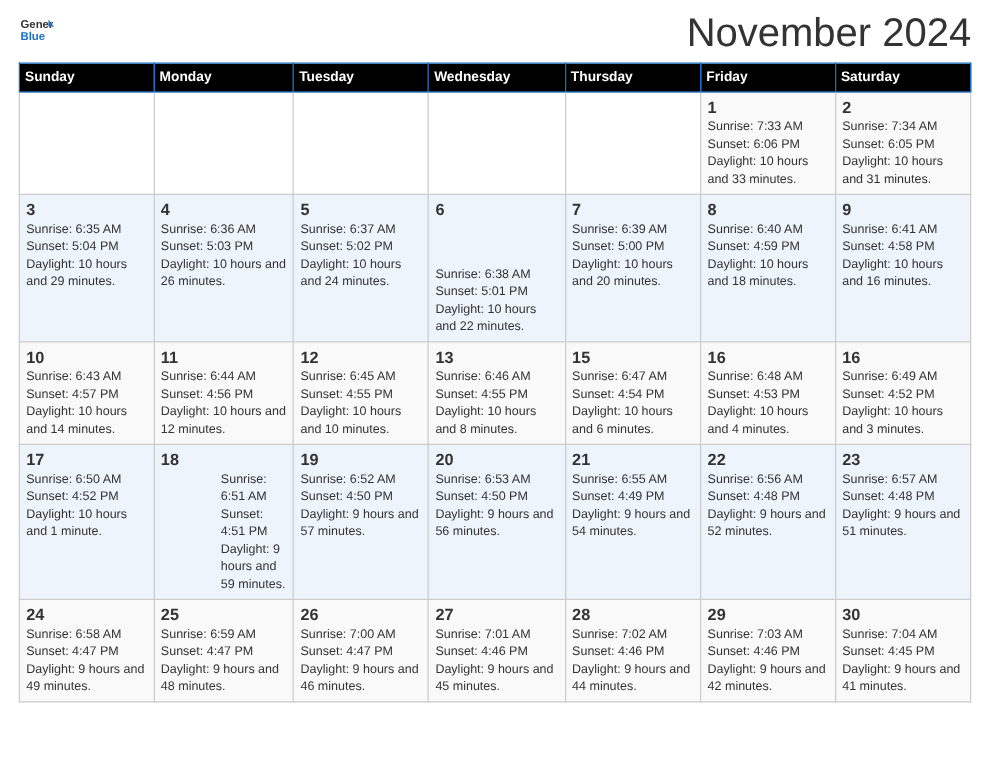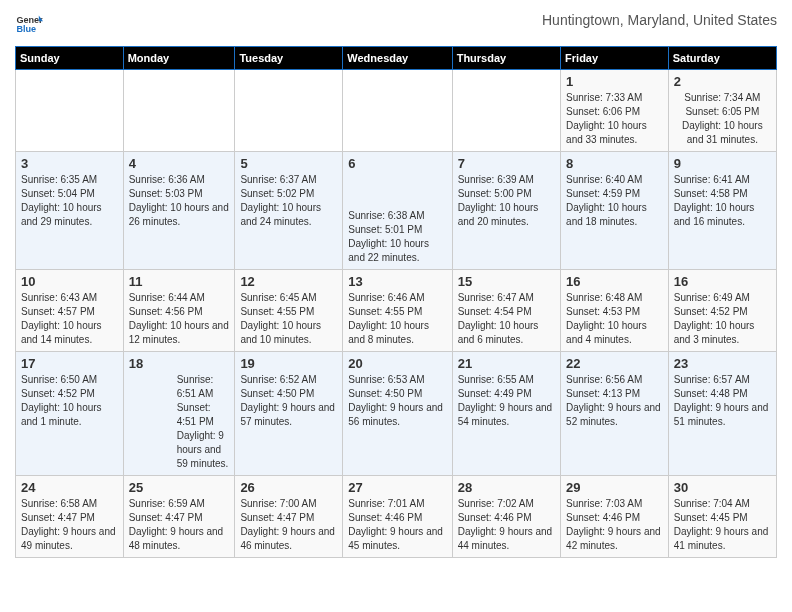--- a/index.html
+++ b/index.html
@@ -89,21 +89,21 @@
 
 <div class="header">
   <div class="logo">
     <svg class="logo-icon" viewBox="0 0 40 40">
       <text x="2" y="18" font-size="13" font-weight="bold" fill="#333">General</text>
       <text x="2" y="32" font-size="13" font-weight="bold" fill="#1a6fc4">Blue</text>
       <polygon points="34,8 40,16 34,16" fill="#1a6fc4"></polygon>
     </svg>
   </div>
   <div class="title-block">
-    <div class="location">Huntingtown, Maryland, United States</div>
+    <div class="month-title">November 2024</div>
   </div>
 </div>
 
 <table>
   <thead>
     <tr>
     <th>Sunday</th>
         <th>Monday</th>
         <th>Tuesday</th>
         <th>Wednesday</th>
@@ -120,21 +120,21 @@
         <td class="empty"></td>
         <td class="empty"></td>
         <td>
           <span class="day-num">1</span>
           <div class="day-info" style="white-space: pre-line;">Sunrise: 7:33 AM
 Sunset: 6:06 PM
 Daylight: 10 hours and 33 minutes.</div>
         </td>
         <td>
           <span class="day-num">2</span>
-          <div class="day-info" style="white-space: pre-line; text-align: center;">Sunrise: 7:34 AM
+          <div class="day-info" style="white-space: pre-line;">Sunrise: 7:34 AM
 Sunset: 6:05 PM
 Daylight: 10 hours and 31 minutes.</div>
         </td>
       </tr>
       <tr>
         <td>
           <span class="day-num">3</span>
           <div class="day-info" style="white-space: pre-line;">Sunrise: 6:35 AM
 Sunset: 5:04 PM
 Daylight: 10 hours and 29 minutes.</div>
@@ -247,21 +247,21 @@
         </td>
         <td>
           <span class="day-num">21</span>
           <div class="day-info" style="white-space: pre-line;">Sunrise: 6:55 AM
 Sunset: 4:49 PM
 Daylight: 9 hours and 54 minutes.</div>
         </td>
         <td>
           <span class="day-num">22</span>
           <div class="day-info" style="white-space: pre-line;">Sunrise: 6:56 AM
-Sunset: 4:13 PM
+Sunset: 4:48 PM
 Daylight: 9 hours and 52 minutes.</div>
         </td>
         <td>
           <span class="day-num">23</span>
           <div class="day-info" style="white-space: pre-line;">Sunrise: 6:57 AM
 Sunset: 4:48 PM
 Daylight: 9 hours and 51 minutes.</div>
         </td>
       </tr>
       <tr>

